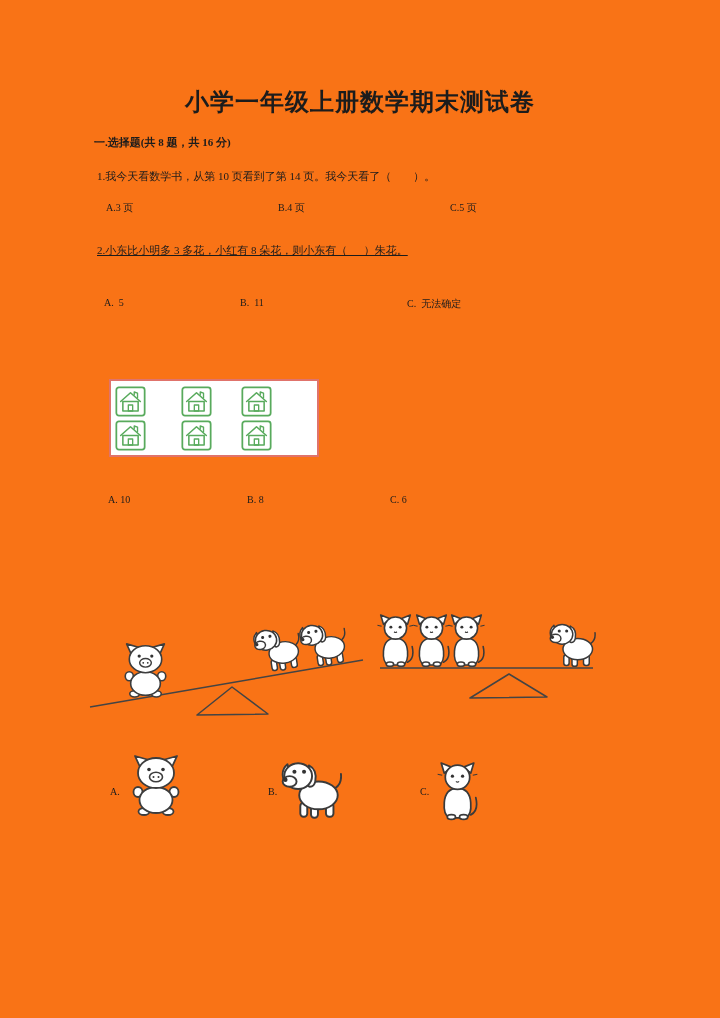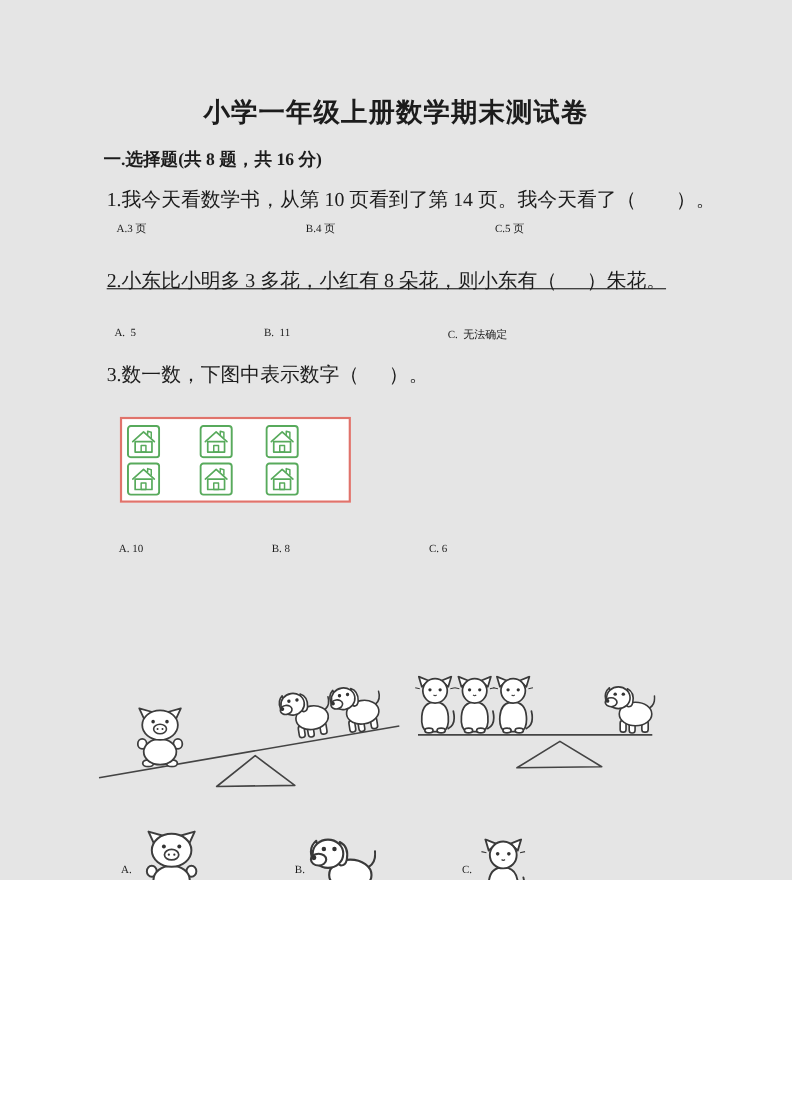--- a/index.html
+++ b/index.html
@@ -1,39 +1,39 @@
 <!DOCTYPE html>
 <html><head>
 <meta charset="utf-8">
 <style>
   * { margin:0; padding:0; box-sizing:border-box; }
   html,body { background:#ffffff; }
   .page {
     position:relative;
-    width:720px; height:800px;
+    width:720px; height:1018px;
     margin:0 auto;
-    background:#e5e5e5;
+    background:#f97316;
     color:#1c1c1c;
     font-family:"Liberation Serif","DejaVu Serif",serif;
     overflow:hidden;
   }
   .title {
     position:absolute; left:0; right:0; top:86px;
     text-align:center;
     font-size:24px; font-weight:bold; letter-spacing:1px;
     white-space:pre-wrap;
   }
   .section-heading {
     position:absolute; left:94px; top:135px;
-    font-size:16px; font-weight:bold;
+    font-size:11px; font-weight:bold;
     white-space:pre-wrap;
   }
   .q-text {
     position:absolute; left:97px;
-    font-size:18px; white-space:pre-wrap;
+    font-size:11px; white-space:pre-wrap;
   }
   .opt {
     position:absolute;
     font-size:10px; white-space:pre-wrap;
   }
   .houses-box {
     position:absolute; left:109px; top:379px;
     width:210px; height:78px;
     border:2px solid #e0736b;
     background:#ffffff;
@@ -120,21 +120,20 @@
   <div class="q-text" style="top:169px;">1.我今天看数学书，从第 10 页看到了第 14 页。我今天看了（        ）。</div>
   <span class="opt" style="left:106px; top:201px;">A.3 页</span>
   <span class="opt" style="left:278px; top:201px;">B.4 页</span>
   <span class="opt" style="left:450px; top:201px;">C.5 页</span>
 
   <div class="q-text" style="top:243px;text-decoration:underline;">2.小东比小明多 3 多花，小红有 8 朵花，则小东有（      ）朱花。</div>
   <span class="opt" style="left:104px; top:297px;">A.  5</span>
   <span class="opt" style="left:240px; top:297px;">B.  11</span>
   <span class="opt" style="left:407px; top:297px;">C.  无法确定</span>
 
-  <div class="q-text" style="top:328px;">3.数一数，下图中表示数字（      ）。</div>
 
   <div class="houses-box">
     <svg class="house" style="left:4px;  top:5px;">
         <use href="#house"></use>
       </svg>
     <svg class="house" style="left:70px; top:5px;">
         <use href="#house"></use>
       </svg>
     <svg class="house" style="left:130px;top:5px;">
         <use href="#house"></use>

